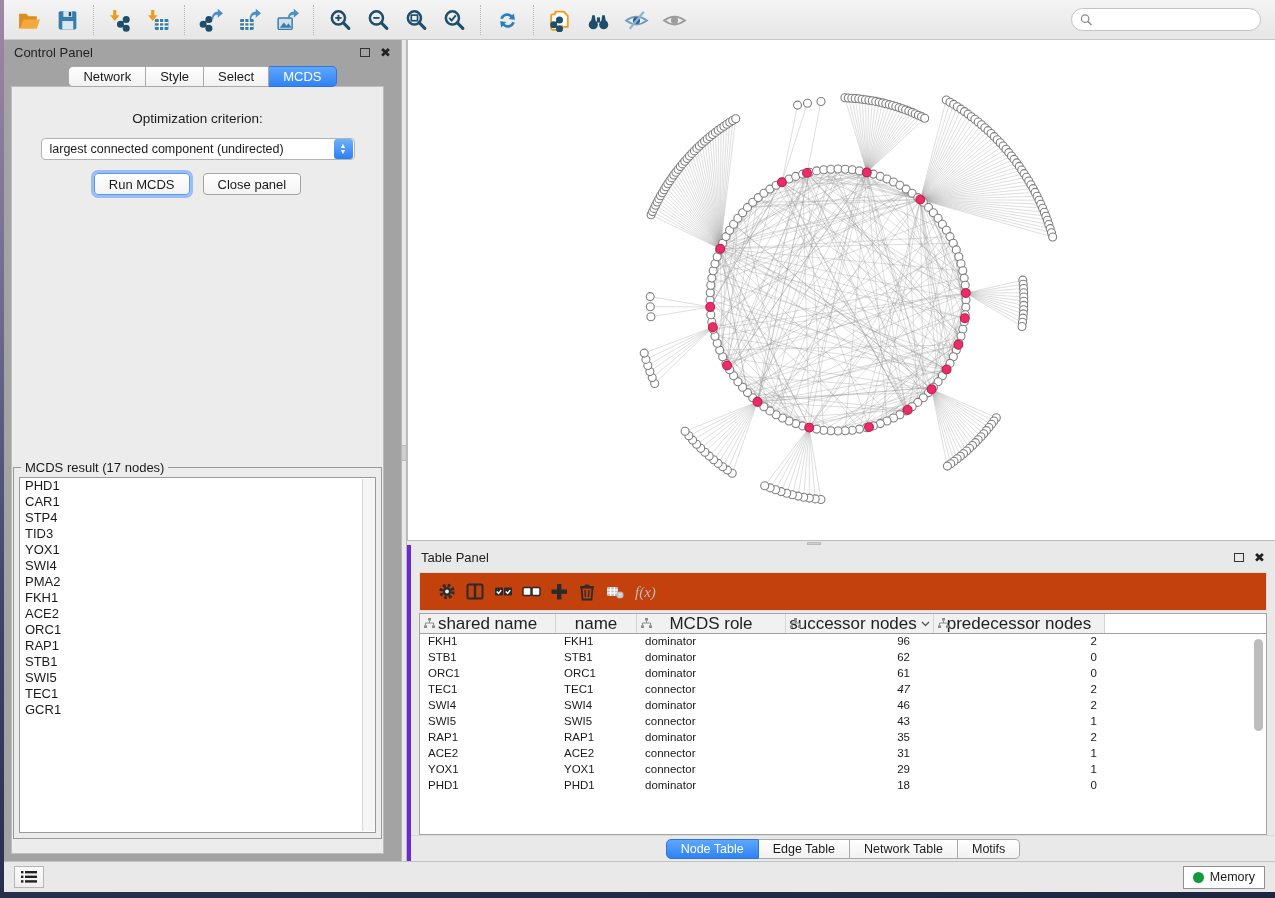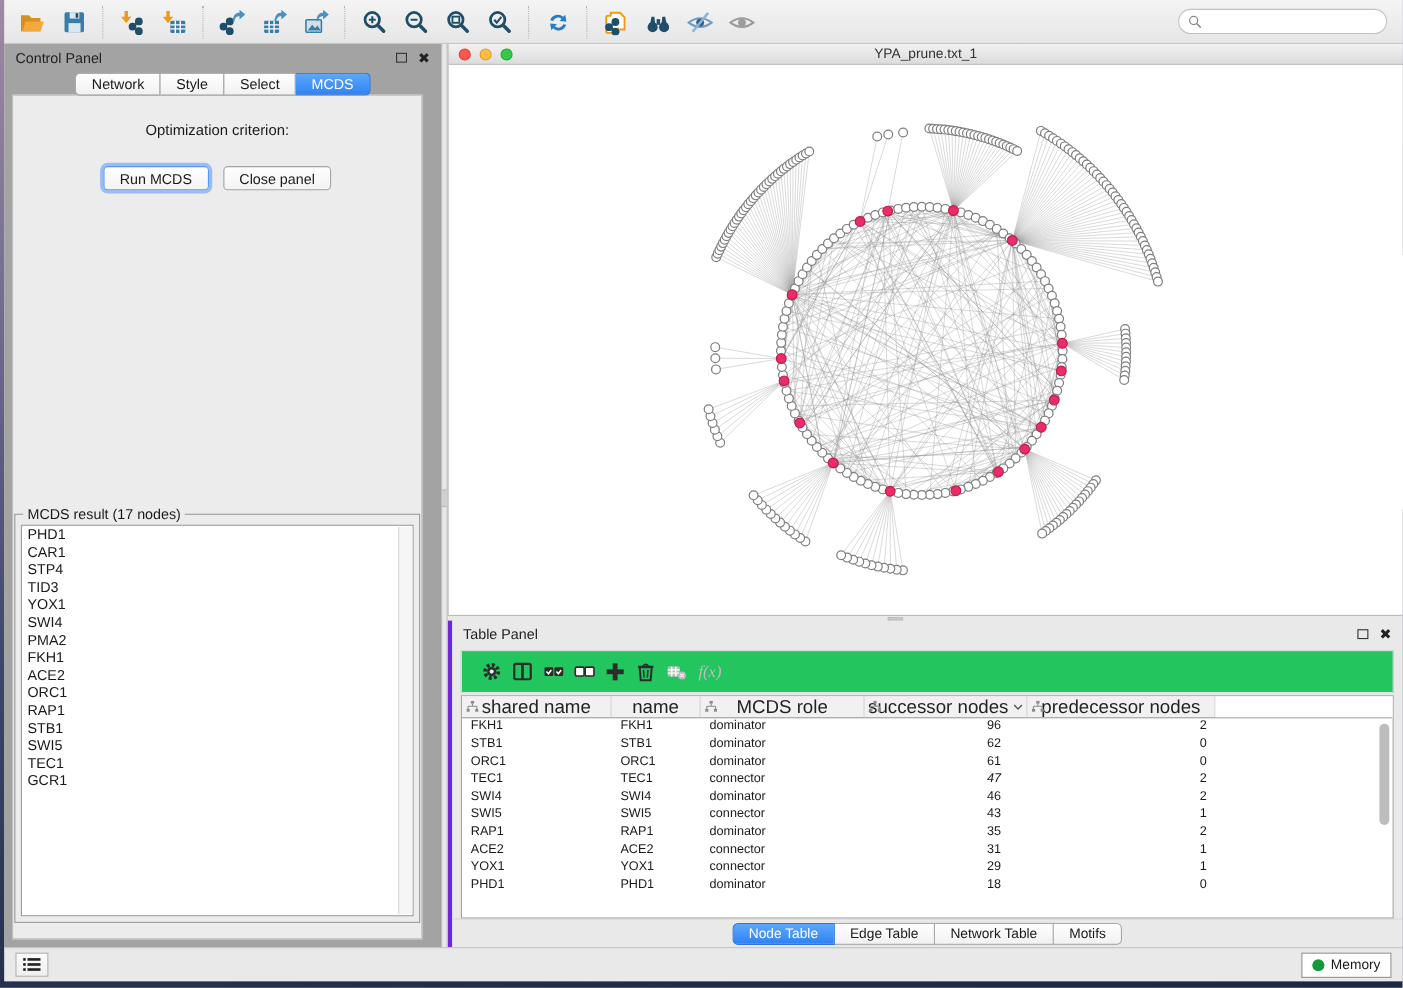--- a/index.html
+++ b/index.html
@@ -74,21 +74,21 @@
   .light { width:11px; height:11px; border-radius:50%; }
   .light.red { background:#fc5850; border:1px solid #df3d38; }
   .light.yellow { background:#fdbe41; border:1px solid #de9c2b; }
   .light.green { background:#35c94a; border:1px solid #24a833; }
   .net-title { position:absolute; left:0; right:0; text-align:center; font-size:12.5px; color:#333; pointer-events:none; }
   .net-canvas { height:500px; background:#fff; position:relative; }
   .net-canvas svg { display:block; width:100%; height:100%; }
 
   
   .tpanel { flex:1; display:flex; flex-direction:column; background:#e9e9e9; border-left:4px solid #6d28d9; min-height:0; }
-  .t-toolbar { margin:2px 8px 0 8px; height:39px; background:#22c55e; border:1px solid #dcdcdc;
+  .t-toolbar { margin:2px 8px 0 8px; height:39px; background:#c2410c; border:1px solid #dcdcdc;
                display:flex; align-items:center; padding:0 14px; flex:0 0 auto; }
   .t-toolbar .ticon { display:flex; align-items:center; justify-content:center; }
   .datatable { margin:2px 8px 0 8px; flex:1; background:#fff; border:1px solid #a5a5a5; position:relative; overflow:hidden; min-height:0; }
   .thead { display:flex; height:20px; background:#f1f1f1; border-bottom:1px solid #a0a0a0; font-size:17px; }
   .th { position:relative; display:flex; align-items:center; justify-content:center; gap:4px; border-right:1px solid #d4d4d4; color:#222; }
   .th .hicon { position:absolute; left:4px; top:4px; }
   .trow { display:flex; height:16px; font-size:11.5px; }
   .td { padding:1px 8px 0 8px; white-space:nowrap; overflow:hidden; }
   .td.num { text-align:right; }
   .vtrack { position:absolute; top:22px; bottom:2px; right:2px; width:11px; }
@@ -282,20 +282,27 @@
         </span>
       </div>
       <div class="tabbar">
           <div class="tab">Network</div>
           <div class="tab">Style</div>
           <div class="tab">Select</div>
           <div class="tab active">MCDS</div>
         </div>
       <div class="cpanel-content">
         <div class="opt-label">Optimization criterion:</div>
+        <div class="selectbox">
+          <span class="selval">largest connected component (undirected)</span>
+          <span class="stepper">
+              <span>▲</span>
+              <span>▼</span>
+            </span>
+        </div>
         <div class="btnrow">
           <div class="pbtn focused">Run MCDS</div>
           <div class="pbtn">Close panel</div>
         </div>
         <div class="groupbox">
           <span class="legend">MCDS result (17 nodes)</span>
           <div class="mcds-list">
             <div>
                 <div class="mcds-item">PHD1</div>
                 <div class="mcds-item">CAR1</div>
@@ -319,28 +326,20 @@
       </div>
     </div>
 
     <div class="vsplit">
       <div class="grip"></div>
     </div>
 
     <div class="rstack">
 
       <div class="netwin">
-        <div class="net-titlebar">
-          <div class="lights">
-            <span class="light red"></span>
-            <span class="light yellow"></span>
-            <span class="light green"></span>
-          </div>
-          <span class="net-title">YPA_prune.txt_1</span>
-        </div>
         <div class="net-canvas">
           <svg viewBox="0 0 867 500" preserveAspectRatio="none">
               <g>
                 <line x1="504.1" y1="153.2" x2="305.2" y2="230.8" stroke="#909090" stroke-opacity="0.4" stroke-width="0.75"></line>
                 <line x1="545.3" y1="316.8" x2="303.8" y2="238.1" stroke="#909090" stroke-opacity="0.4" stroke-width="0.75"></line>
                 <line x1="329.9" y1="178.3" x2="309.2" y2="303.3" stroke="#909090" stroke-opacity="0.4" stroke-width="0.75"></line>
                 <line x1="303.8" y1="281.9" x2="498.1" y2="149.1" stroke="#909090" stroke-opacity="0.4" stroke-width="0.75"></line>
                 <line x1="318.0" y1="323.4" x2="368.1" y2="145.3" stroke="#909090" stroke-opacity="0.4" stroke-width="0.75"></line>
                 <line x1="374.5" y1="142.0" x2="498.1" y2="370.9" stroke="#909090" stroke-opacity="0.4" stroke-width="0.75"></line>
                 <line x1="491.9" y1="374.7" x2="415.7" y2="390.2" stroke="#909090" stroke-opacity="0.4" stroke-width="0.75"></line>

